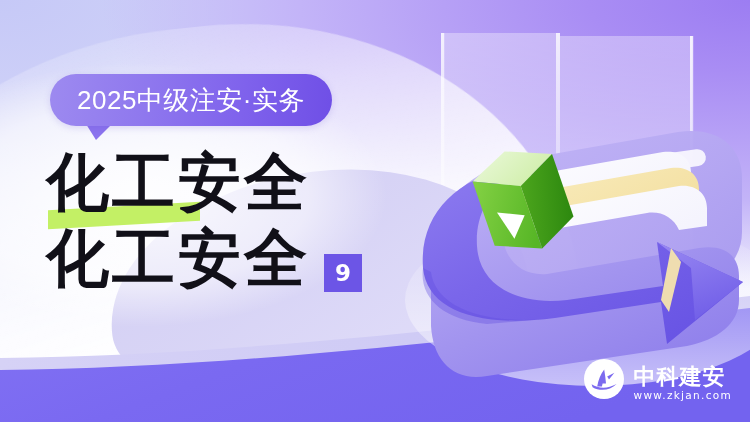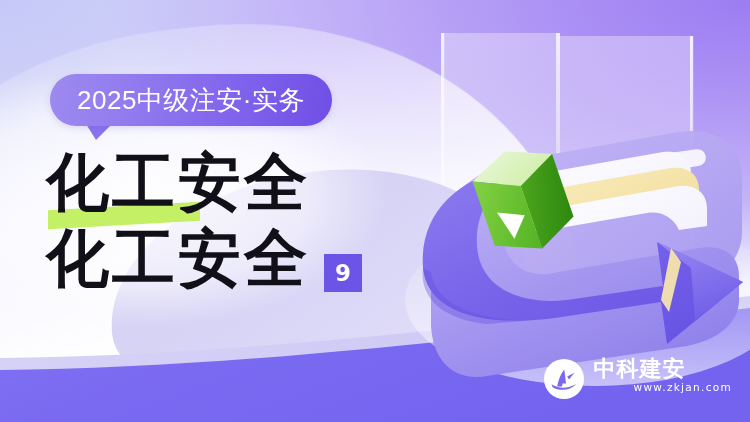--- a/index.html
+++ b/index.html
@@ -165,41 +165,40 @@
     height: 422px;
     z-index: 4;
   }
 
   
   .logo {
     position: absolute;
     right: 18px;
     bottom: 22px;
     display: flex;
-    align-items: flex-start;
+    align-items: flex-end;
     gap: 9px;
     z-index: 9;
   }
   .logo-mark { width: 42px; height: 42px; flex: none; }
   .logo-texts { display: flex; flex-direction: column; gap: 2px; }
   .logo-name {
     color: #ffffff;
     font-size: 22px;
     font-weight: 700;
     letter-spacing: 1px;
     line-height: 1;
     font-family: "DejaVu Sans", "Liberation Sans", sans-serif;
   }
   .logo-url {
     color: #ffffff;
     font-size: 10.5px;
     letter-spacing: 1.3px;
     line-height: 1;
     font-family: "DejaVu Sans", "Liberation Sans", sans-serif;
-    margin-left: 40px;
   }
 </style>
 </head>
 <body>
 
 <div class="banner">
 
   <div class="bg-base"></div>
 
   <svg class="panels" viewBox="0 0 750 422" preserveAspectRatio="none" aria-hidden="true">

